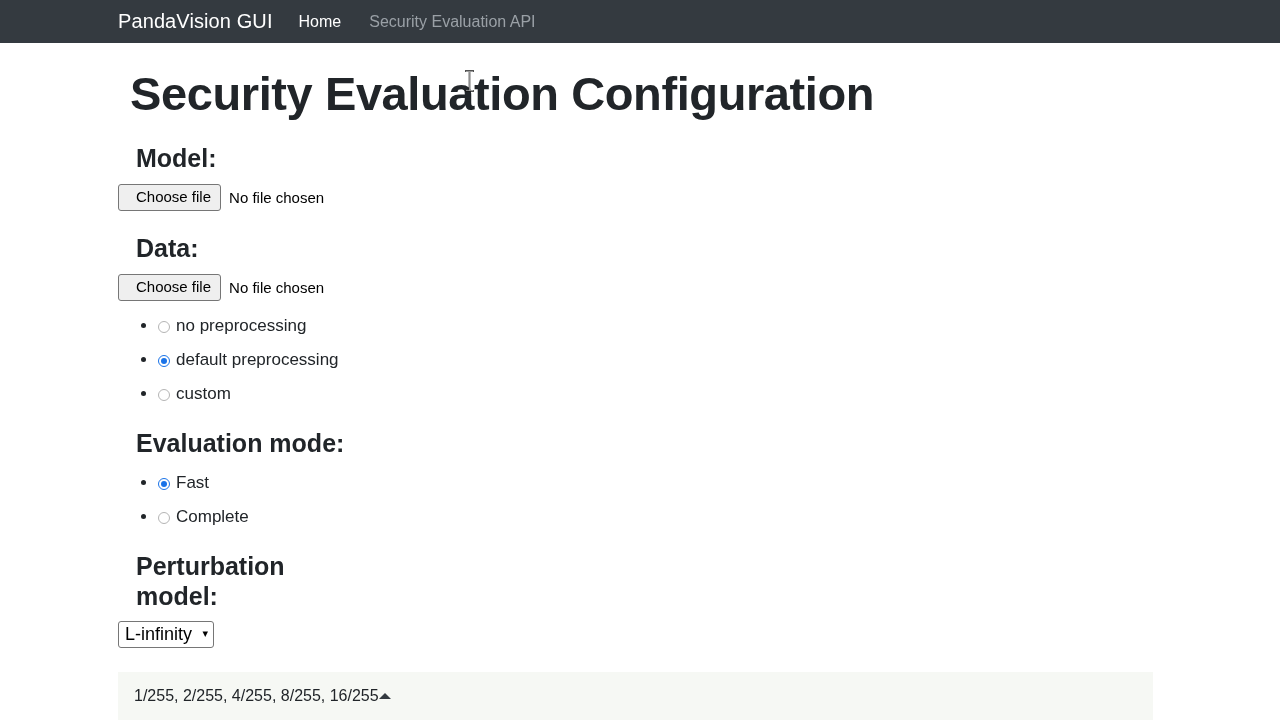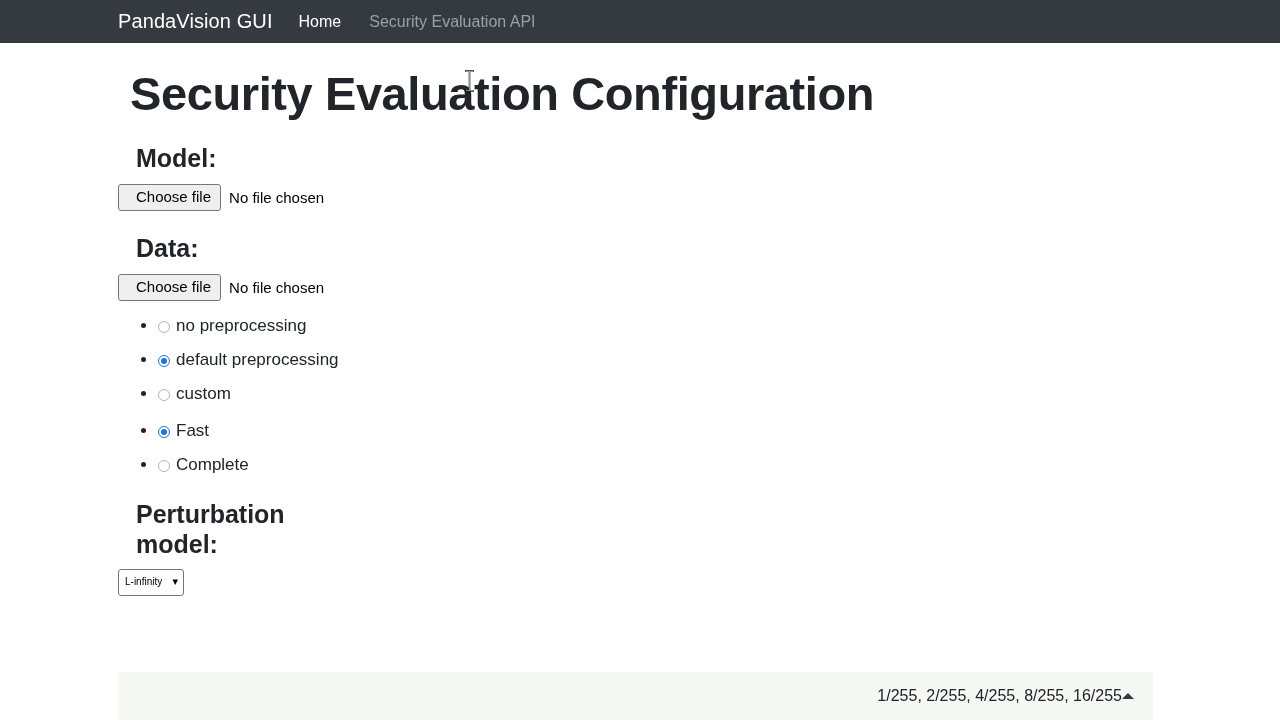--- a/index.html
+++ b/index.html
@@ -149,21 +149,21 @@
   }
 
   
   .select-wrap {
     margin-top: 10px;
   }
   select.perturbation-select {
     -webkit-appearance: none;
     appearance: none;
     font-family: "Liberation Sans", sans-serif;
-    font-size: 10px;
+    font-size: 18px;
     color: #000000;
     background: #ffffff;
     border: 1px solid #767676;
     border-radius: 3px;
     padding: 2px 20px 3px 6px;
     line-height: 20px;
     cursor: pointer;
   }
   .select-holder {
     position: relative;
@@ -184,21 +184,21 @@
   .epsilon-panel {
     position: absolute;
     left: 118px;
     top: 672px;
     width: 1035px;
     height: 48px;
     background: #f6f8f4;
     box-sizing: border-box;
     display: flex;
     align-items: center;
-    justify-content: flex-end;
+    justify-content: flex-start;
     padding: 0 19px 0 16px;
   }
   .epsilon-values {
     font-size: 16px;
     color: #212529;
     white-space: nowrap;
   }
   .caret-up {
     width: 0;
     height: 0;
@@ -250,20 +250,21 @@
       <span class="radio"></span><span class="radio-label">no preprocessing</span>
     </li>
     <li>
       <span class="radio checked"></span><span class="radio-label">default preprocessing</span>
     </li>
     <li>
       <span class="radio"></span><span class="radio-label">custom</span>
     </li>
   </ul>
 
+  <h2 class="section-heading">Evaluation mode:</h2>
   <ul class="radio-list">
     <li>
       <span class="radio checked"></span><span class="radio-label">Fast</span>
     </li>
     <li>
       <span class="radio"></span><span class="radio-label">Complete</span>
     </li>
   </ul>
 
   <h2 class="section-heading narrow">Perturbation model:</h2>

